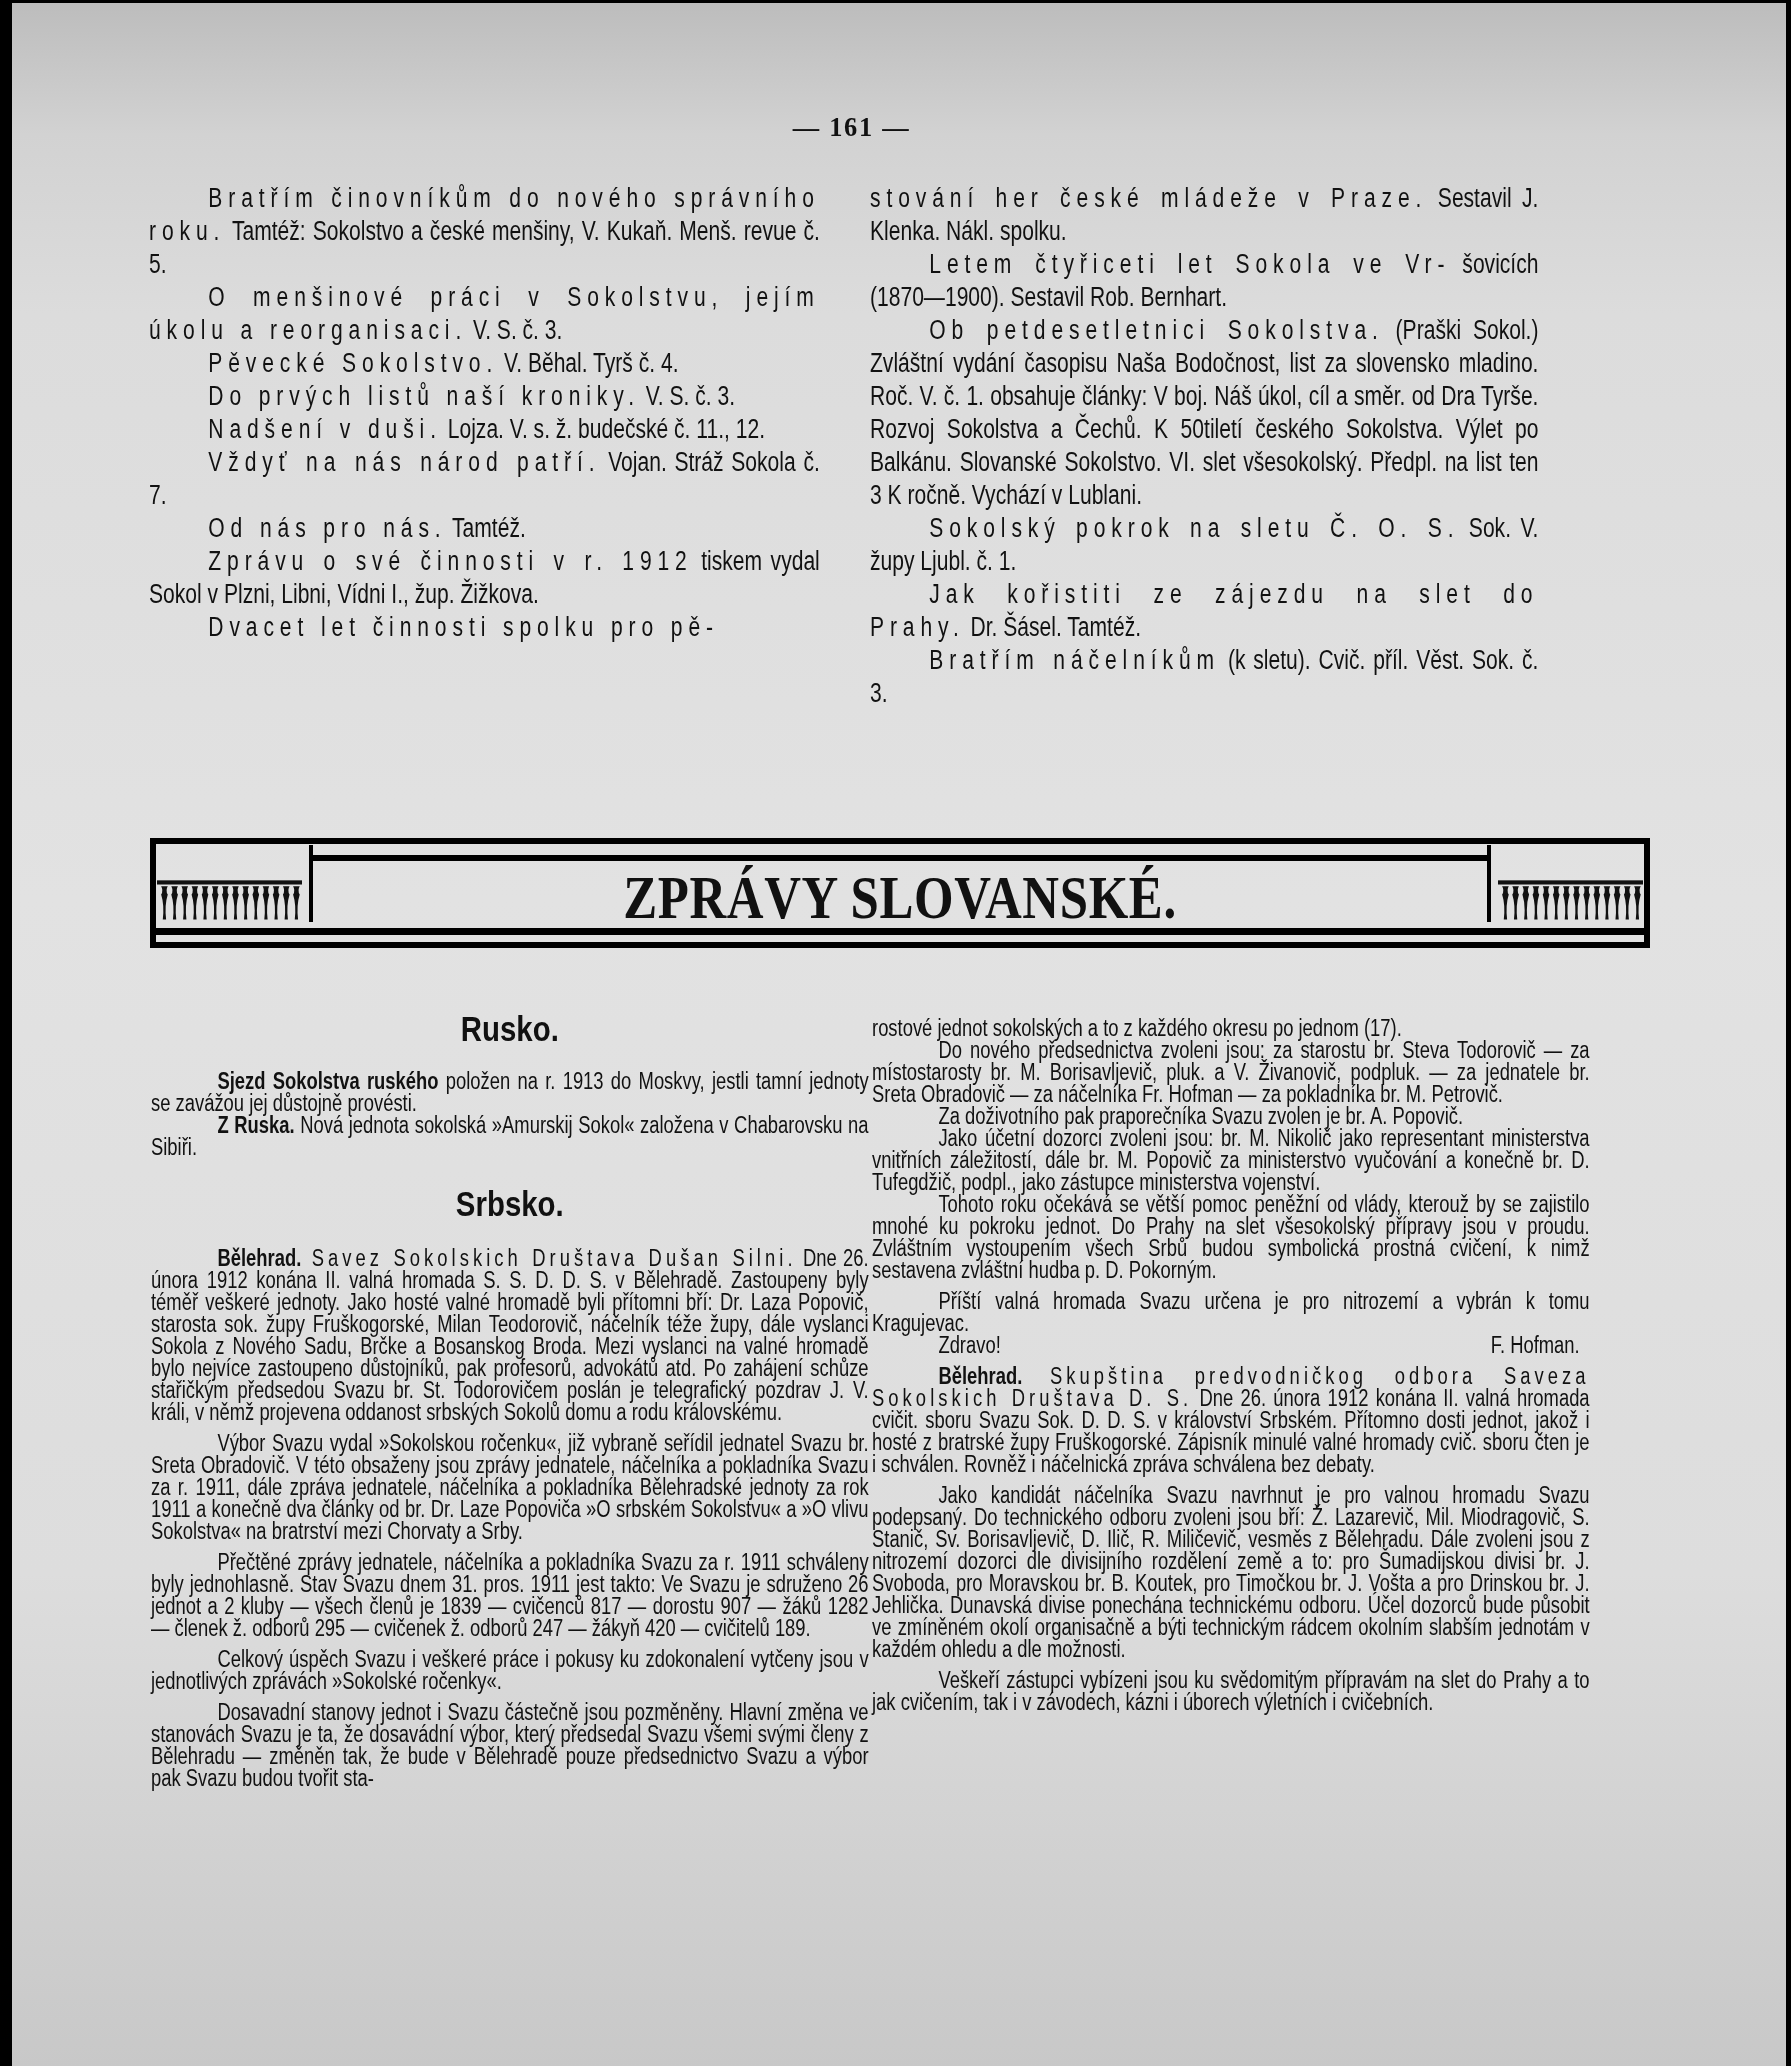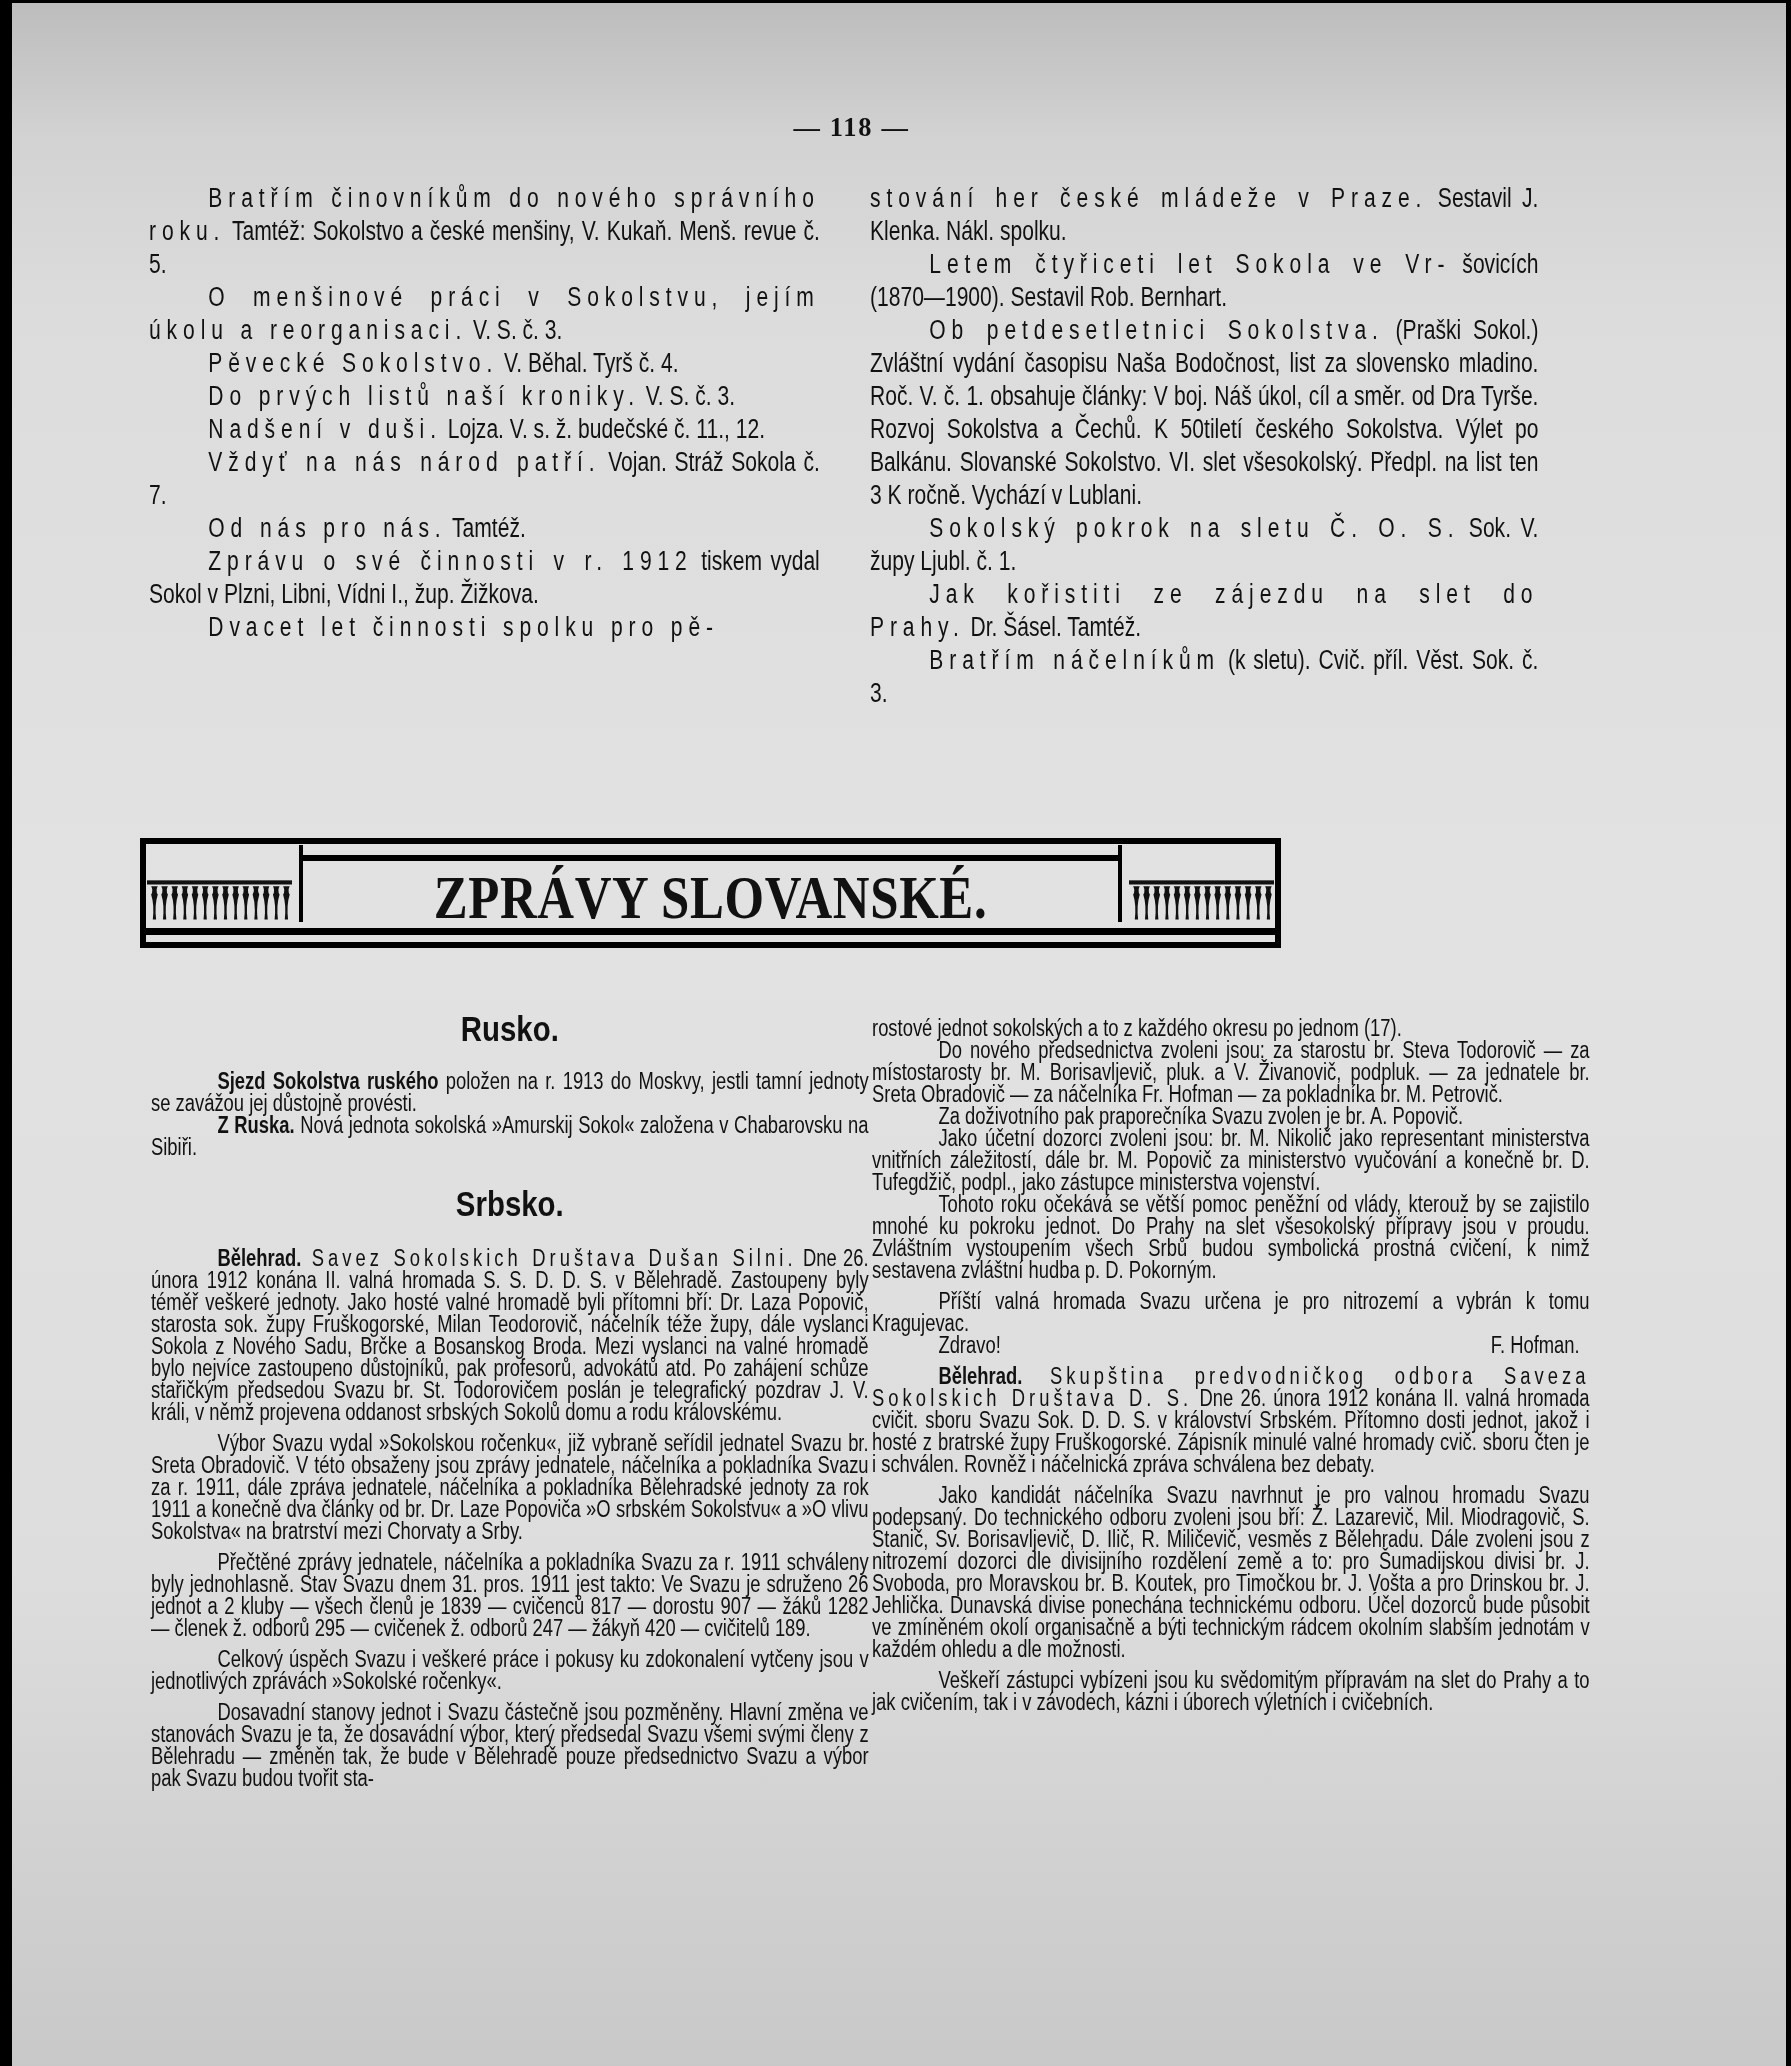--- a/index.html
+++ b/index.html
@@ -21,21 +21,21 @@
 
   .col { position:absolute; font-family:"Liberation Sans", sans-serif; }
   .top-col { font-size:27px; line-height:33px; text-align:justify; transform: scaleX(0.78); transform-origin: left top; }
   .top-col.left { left:149px; top:182px; width:860px; }
   .top-col.right { left:870px; top:182px; width:857px; }
   .top-col p { margin:0; text-indent:76px; }
   .top-col p.noindent { text-indent:0; }
   .sp { letter-spacing:0.28em; }
 
   
-  .banner { position:absolute; left:140px; top:838px; width:1141px; height:110px; }
+  .banner { position:absolute; left:150px; top:838px; width:1500px; height:110px; }
   .banner .outer { position:absolute; inset:0; border:6.6px solid #000; border-top-width:6.6px; border-bottom-width:6.6px; box-sizing:border-box; }
   .banner .inner-bottom-bar { position:absolute; left:0; right:0; bottom:13.2px; height:6.6px; background:#000; }
   .banner .inner-box { position:absolute; left:159px; right:159px; top:6.6px; bottom:26.4px; border-left:4.1px solid #000; border-right:4.1px solid #000; }
   .banner .inner-top-bar { position:absolute; left:0; right:0; top:10.3px; height:6.6px; background:#000; }
   .banner .title {
     position:absolute; left:0; right:0; top:19px; bottom:0; text-align:center;
     font-family:"Liberation Serif", serif; font-size:62px; font-weight:bold; line-height:66px;
     transform: scaleX(0.82); letter-spacing:0.8px;
   }
   .ornament { position:absolute; top:39px; width:145px; height:48px; }
@@ -62,21 +62,21 @@
   .spaced { letter-spacing:0.22em; }
 </style>
 </head>
 <body>
 
 <div class="page">
   <div class="frame-top"></div>
   <div class="frame-left"></div>
   <div class="frame-right"></div>
 
-  <div class="page-number">— 118 —</div>
+  <div class="page-number">— 161 —</div>
 
   <div class="col top-col left">
     <p><span class="sp">Bratřím činovníkům do nového správního roku.</span><span> Tamtéž: Sokolstvo a české menšiny, V. Kukaň. Menš. revue č. 5.</span></p>
     <p><span class="sp">O menšinové práci v Sokolstvu, jejím úkolu a reorganisaci.</span><span> V. S. č. 3.</span></p>
     <p><span class="sp">Pěvecké Sokolstvo.</span><span> V. Běhal. Tyrš č. 4.</span></p>
     <p><span class="sp">Do prvých listů naší kroniky.</span><span> V. S. č. 3.</span></p>
     <p><span class="sp">Nadšení v duši.</span><span> Lojza. V. s. ž. budečské č. 11., 12.</span></p>
     <p><span class="sp">Vždyť na nás národ patří.</span><span> Vojan. Stráž Sokola č. 7.</span></p>
     <p><span class="sp">Od nás pro nás.</span><span> Tamtéž.</span></p>
     <p><span class="sp">Zprávu o své činnosti v r. 1912</span><span> tiskem vydal Sokol v Plzni, Libni, Vídni I., žup. Žižkova.</span></p>

